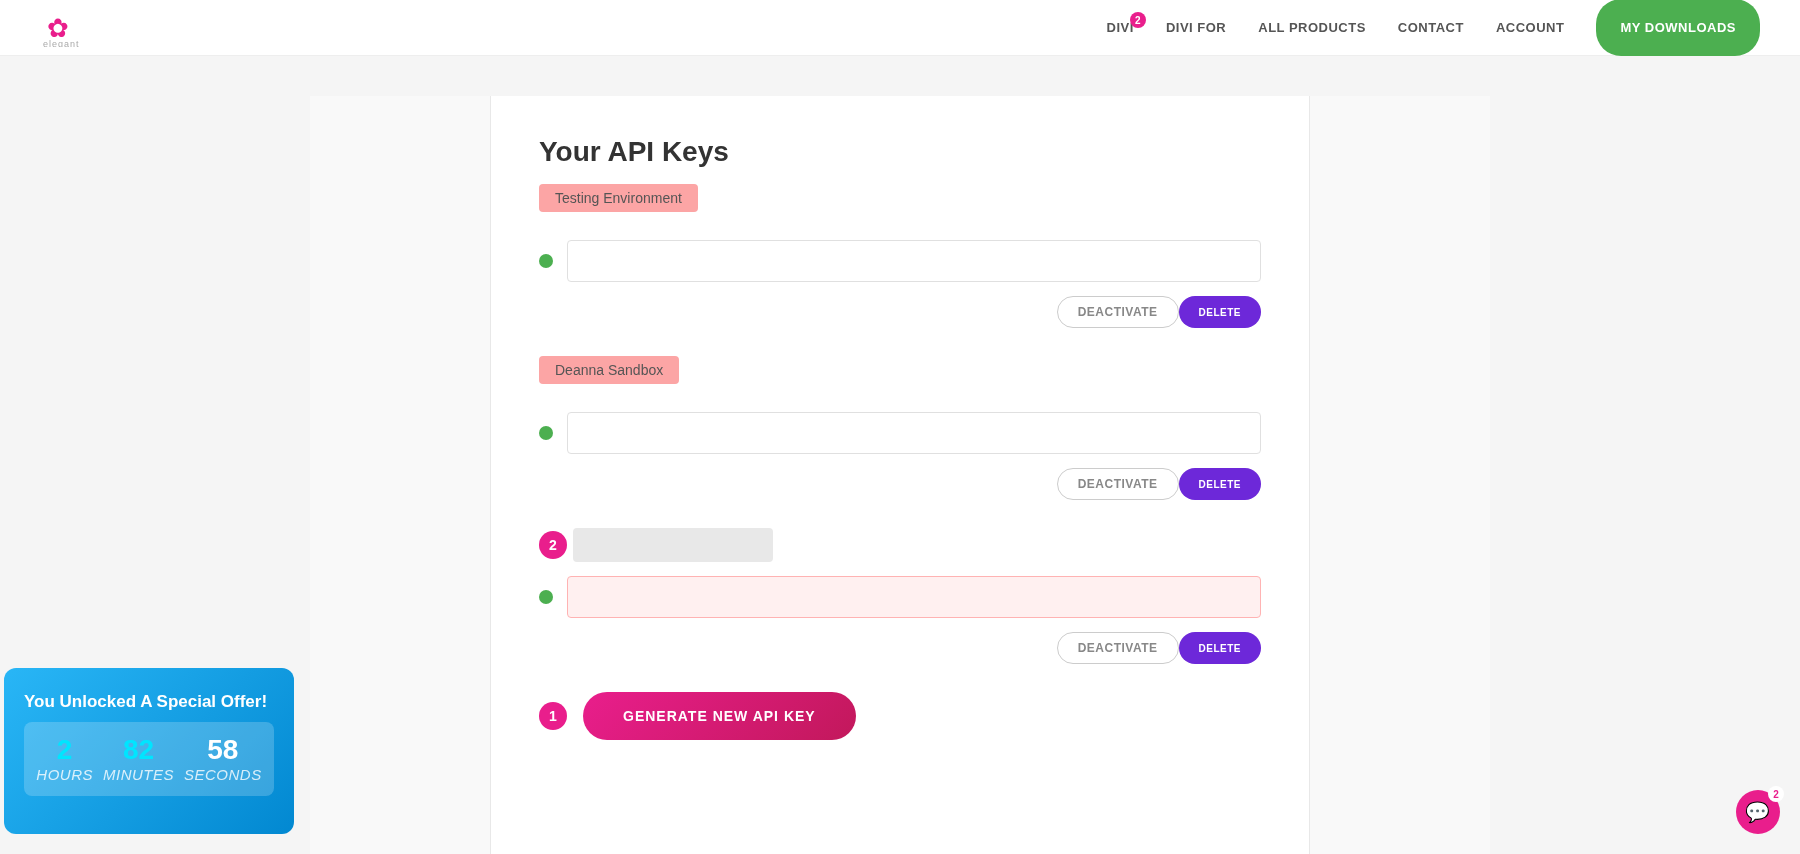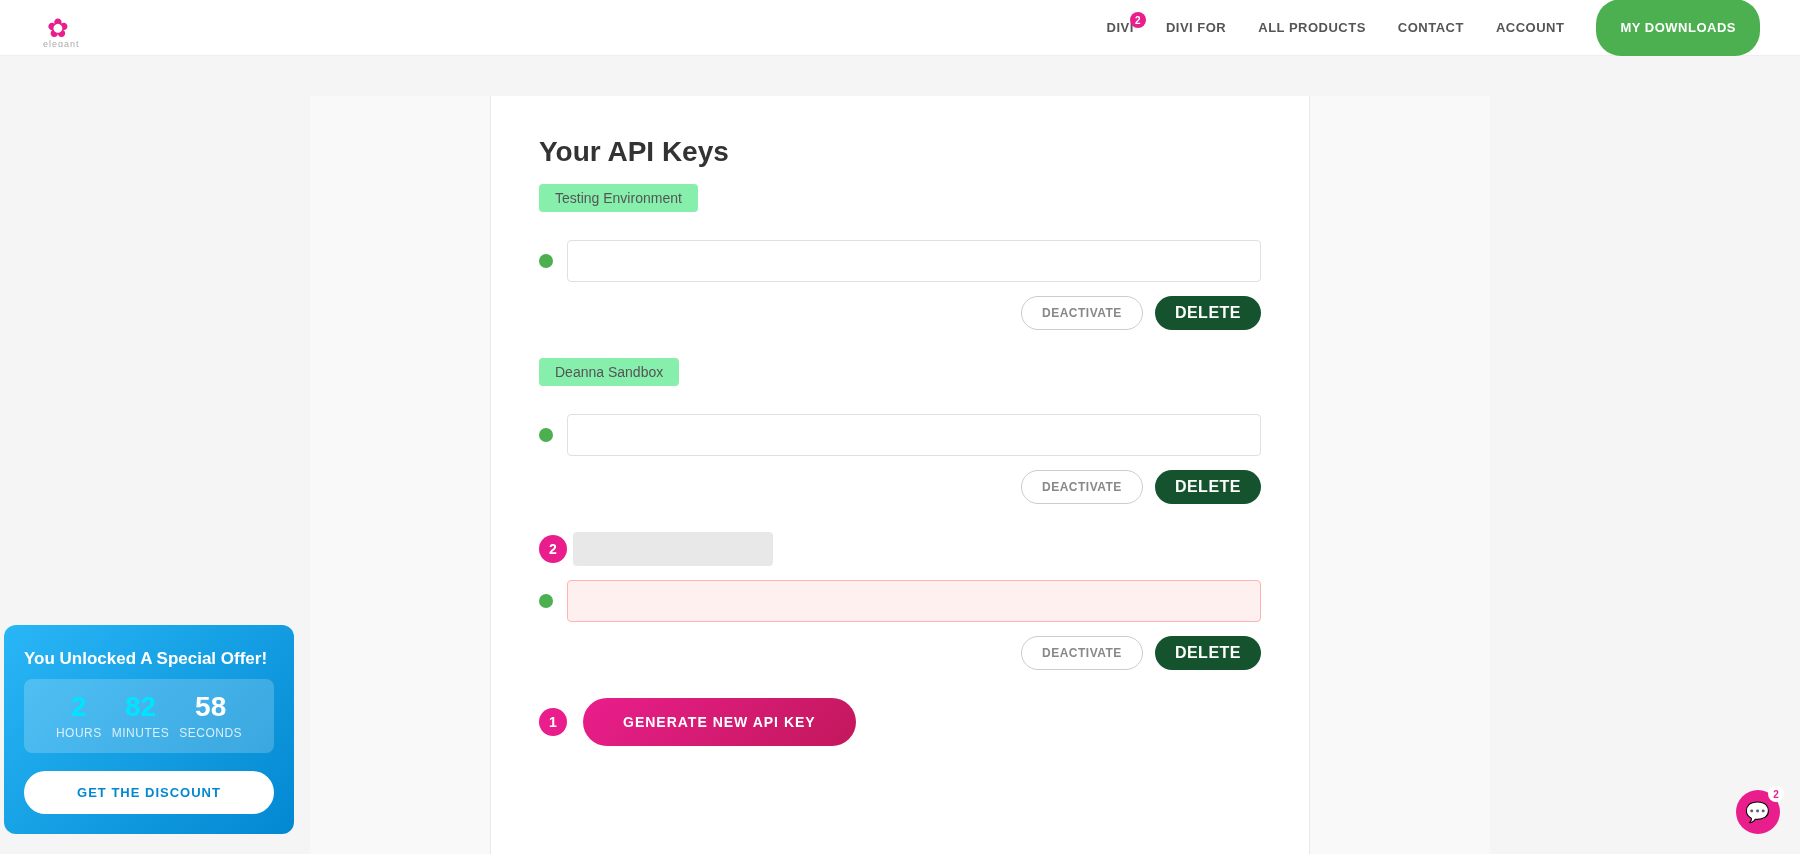--- a/index.html
+++ b/index.html
@@ -74,21 +74,21 @@
       font-size: 15px;
       color: #555;
       line-height: 1.6;
       margin-bottom: 32px;
     }
 
     
     .api-entry { margin-bottom: 28px; }
     .api-entry-name {
       display: inline-block;
-      background: #86efac;
+      background: #fca5a5;
       border-radius: 4px;
       padding: 6px 16px;
       font-size: 14px;
       color: #555;
       margin-bottom: 14px;
     }
     .api-key-row {
       display: flex;
       align-items: center;
       gap: 14px;
@@ -111,40 +111,39 @@
       background: #fff;
       outline: none;
     }
     .api-key-input.error {
       background: #fff0f0;
       border-color: #ffb3b3;
     }
     .api-key-actions {
       display: flex;
       justify-content: flex-end;
-      gap: 12px;
       margin-top: 4px;
     }
     .btn-deactivate {
       background: #fff;
       border: 1px solid #ccc;
       color: #888;
       font-size: 12px;
       font-weight: 600;
       text-transform: uppercase;
       letter-spacing: 0.5px;
       border-radius: 25px;
       padding: 8px 20px;
       cursor: pointer;
     }
     .btn-delete {
-      background: #14532d;
+      background: #6d28d9;
       border: none;
       color: #fff;
-      font-size: 16px;
+      font-size: 10px;
       font-weight: 700;
       text-transform: uppercase;
       letter-spacing: 0.5px;
       border-radius: 25px;
       padding: 8px 20px;
       cursor: pointer;
     }
 
     
     .num-badge {
@@ -235,24 +234,25 @@
     .timer-val {
       font-size: 28px;
       font-weight: 700;
       color: #fff;
       display: block;
     }
     .timer-hours { color: #00e5ff; }
     .timer-minutes { color: #00e5ff; }
     .timer-seconds { color: #fff; text-align: center; }
     .timer-label {
-      font-size: 12px;
+      font-size: 15px;
       color: rgba(255,255,255,0.8);
       text-transform: uppercase;
       letter-spacing: 0.5px;
+      font-style: italic;
     }
     .btn-get-discount {
       display: block;
       width: 100%;
       background: #fff;
       color: #0288d1;
       font-size: 13px;
       font-weight: 700;
       text-transform: uppercase;
       letter-spacing: 1px;
@@ -382,19 +382,18 @@
     </div>
     <div class="timer-unit">
       <span class="timer-val timer-minutes">82</span>
       <span class="timer-label">MINUTES</span>
     </div>
     <div class="timer-unit">
       <span class="timer-val timer-seconds">58</span>
       <span class="timer-label">SECONDS</span>
     </div>
   </div>
-  <button class="btn-get-discount">GET THE DISCOUNT</button>
 </div>
 
 <div class="chat-bubble" style="position:fixed; bottom:20px; right:20px;">
   <span class="chat-icon">💬</span>
   <span class="chat-bubble-badge">2</span>
 </div>
 
 </body></html>

